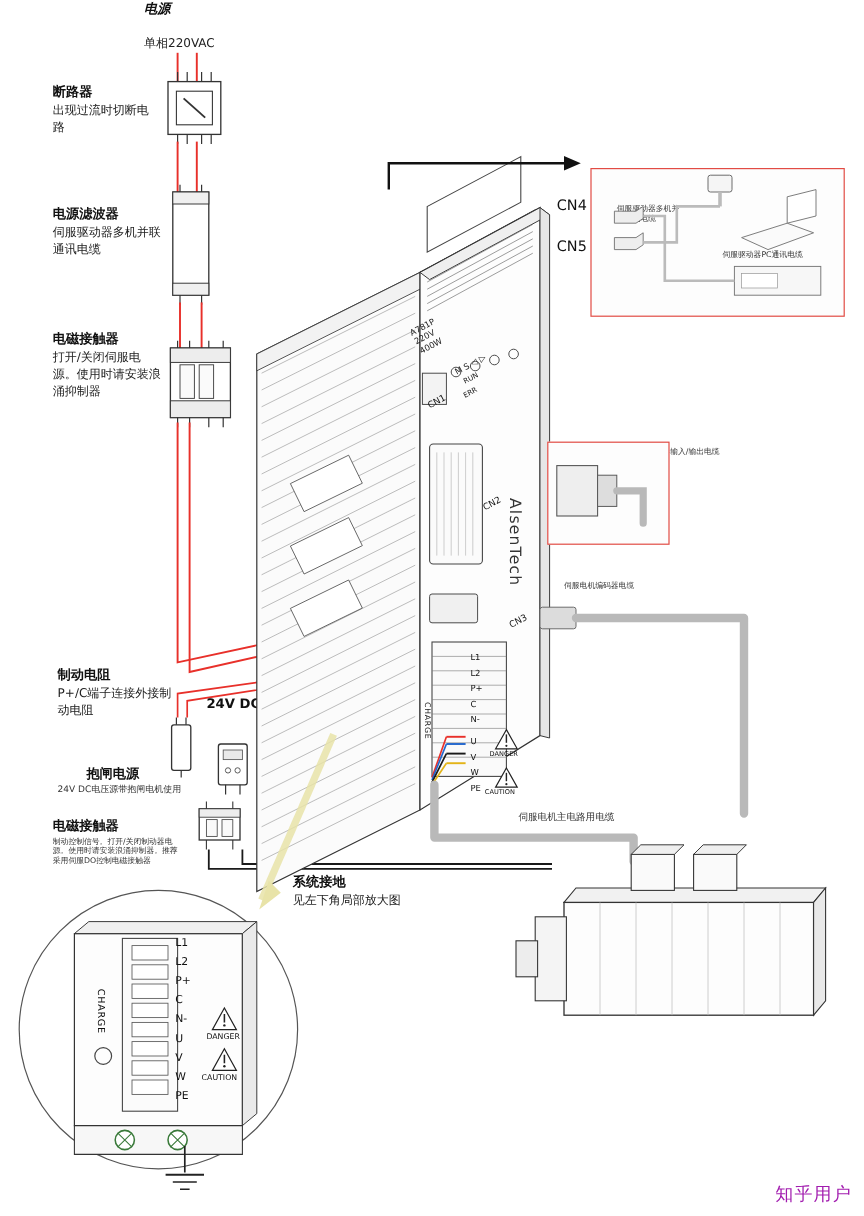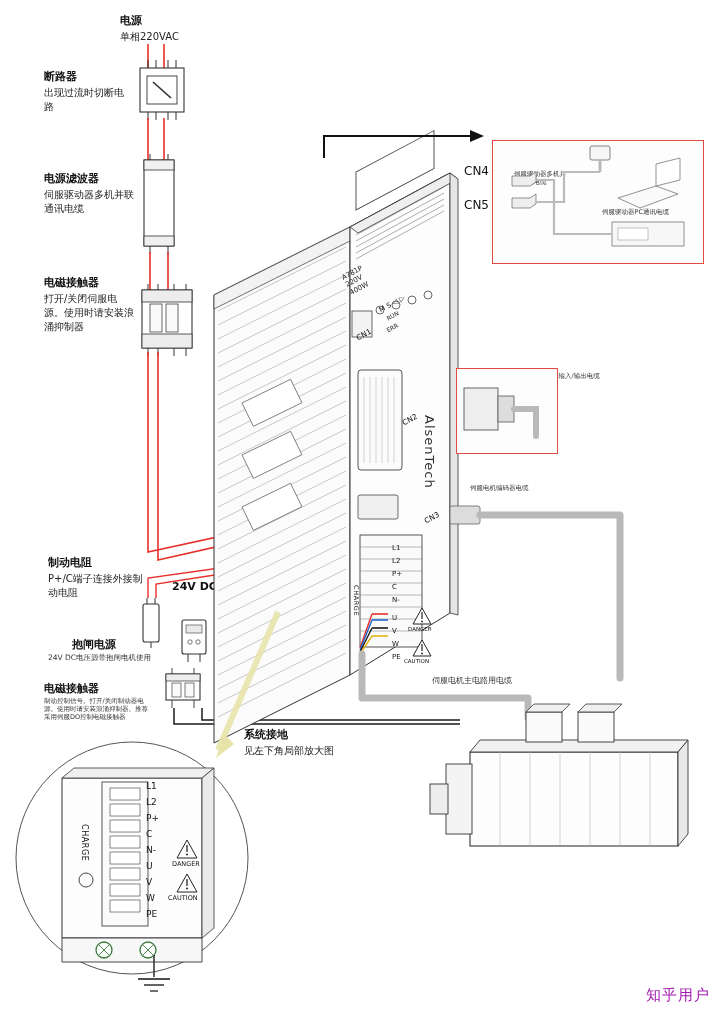--- a/index.html
+++ b/index.html
@@ -23,21 +23,21 @@
     font-size:15px;color:#a21caf;letter-spacing:1px;
   }
   .panelbox{
     position:absolute;border:1px solid #e24b44;background:#fdfdfd;
   }
   .vtext{writing-mode:vertical-rl;}
 </style>
 </head>
 <body>
 
-<div class="abs lbl-title" style="left:120px;top:14px;">电源</div>
+<div class="abs lbl-title" style="left:120px;top:1px;font-style:italic;">电源</div>
 <div class="abs lbl-sub" style="left:120px;top:30px;">单相220VAC</div>
 
 <svg class="abs" style="left:120px;top:44px;" width="90" height="26">
   <path d="M28,0 L28,26" stroke="#e8302a" stroke-width="1.6" fill="none"></path>
   <path d="M44,0 L44,26" stroke="#e8302a" stroke-width="1.6" fill="none"></path>
 </svg>
 
 <div class="abs lbl-title" style="left:44px;top:70px;">断路器</div>
 <div class="abs lbl-sub" style="left:44px;top:86px;width:88px;">出现过流时切断电路</div>
 

